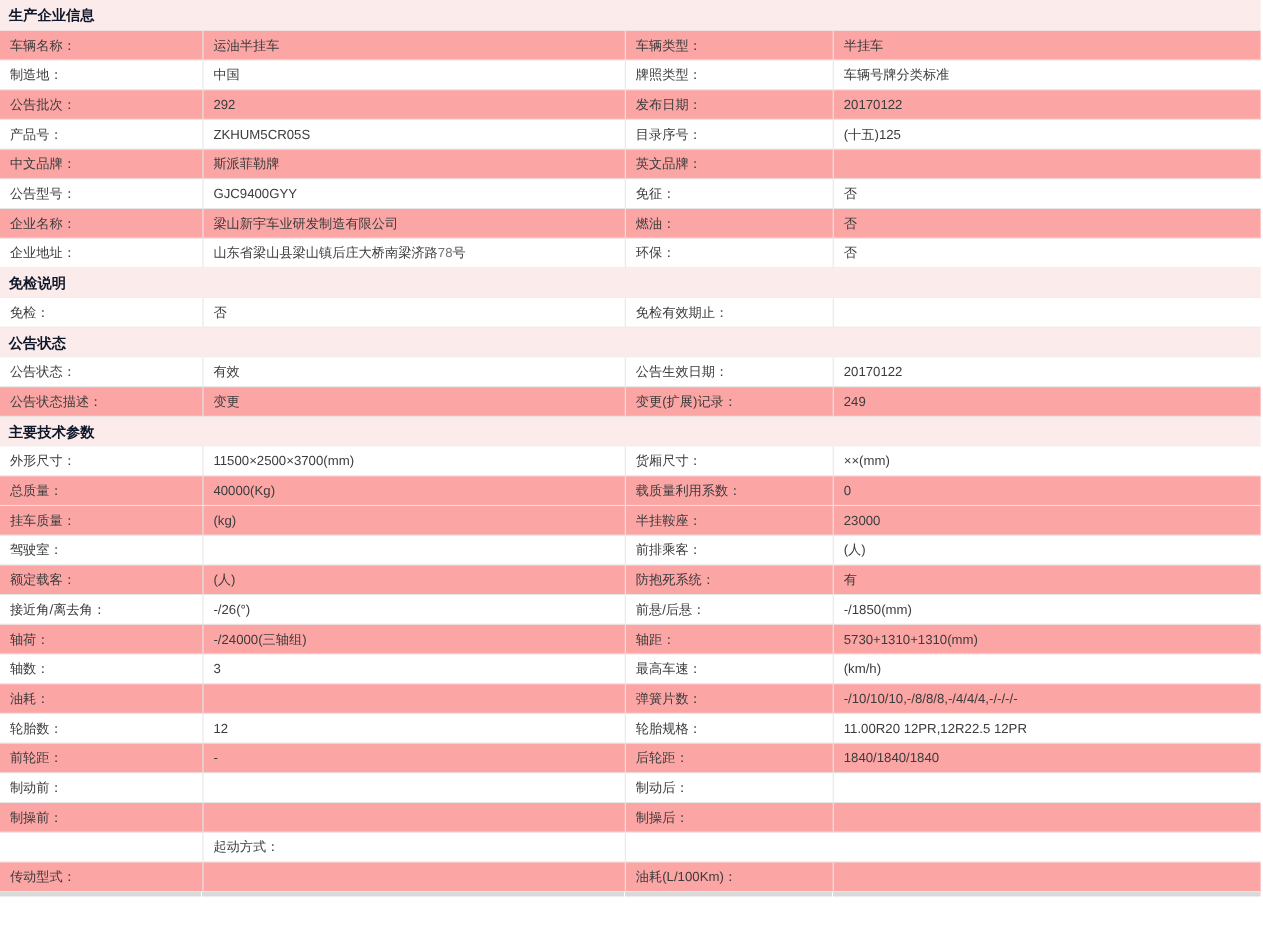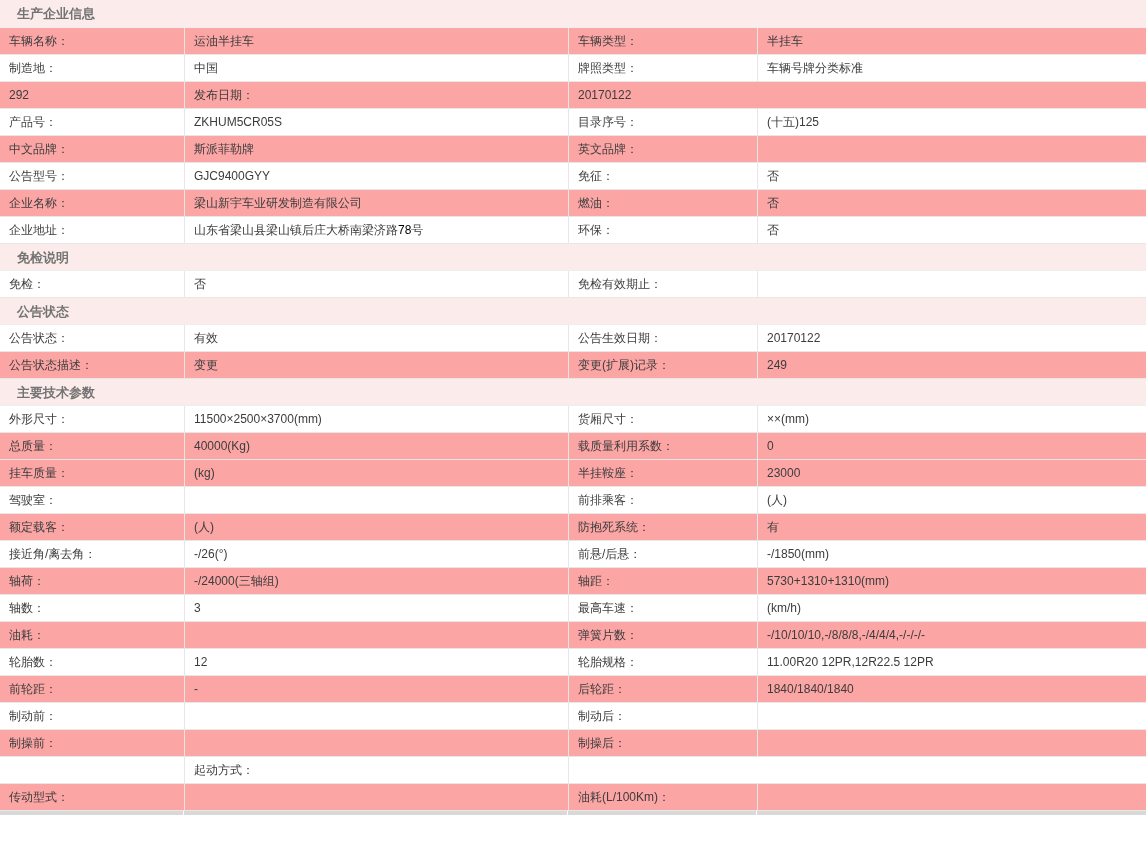--- a/index.html
+++ b/index.html
@@ -9,24 +9,24 @@
     color:#3c3c3c;
     width:1148px;
     height:842px;
     overflow:hidden;
   }
   .wrap{width:1146px;}
   .sec-header{
     height:27px;
     line-height:27px;
     background:#fcebeb;
-    color:#737373;
+    color:#0f172a;
     font-weight:bold;
     font-size:13px;
-    padding-left:17px;
+    padding-left:8px;
     box-sizing:border-box;
     border-bottom:1px solid #eeeeee;
   }
   .sec-header.first{height:28px;line-height:28px;}
   .row{
     display:grid;
     grid-template-columns:184px 384px 189px 389px;
     height:27px;
     line-height:26px;
     box-sizing:border-box;
@@ -35,21 +35,21 @@
   }
   .row.shade{background:#fca5a5;}
   .cell{
     box-sizing:border-box;
     padding-left:9px;
     overflow:hidden;
     white-space:nowrap;
     position:relative;
   }
   .row .cell + .cell{border-left:1px solid #e7e7e7;}
-  .hl{color:#000000;}
+  .hl{color:#737373;}
   .bottom-strip{
     height:4px;
     width:1146px;
     background:linear-gradient(to right,
       #d9d9d9 0,   #d9d9d9 183px,
       #ffffff 183px, #ffffff 184px,
       #d9d9d9 184px, #d9d9d9 567px,
       #ffffff 567px, #ffffff 568px,
       #d9d9d9 568px, #d9d9d9 756px,
       #ffffff 756px, #ffffff 757px,
@@ -67,20 +67,21 @@
       <div class="cell lbl">车辆类型：</div>
       <div class="cell val">半挂车</div>
     </div>
     <div class="row">
       <div class="cell lbl">制造地：</div>
       <div class="cell val">中国</div>
       <div class="cell lbl">牌照类型：</div>
       <div class="cell val">车辆号牌分类标准</div>
     </div>
     <div class="row shade">
+      <div class="cell lbl">公告批次：</div>
       <div class="cell val">292</div>
       <div class="cell lbl">发布日期：</div>
       <div class="cell val">20170122</div>
     </div>
     <div class="row">
       <div class="cell lbl">产品号：</div>
       <div class="cell val">ZKHUM5CR05S</div>
       <div class="cell lbl">目录序号：</div>
       <div class="cell val">(十五)125</div>
     </div>

